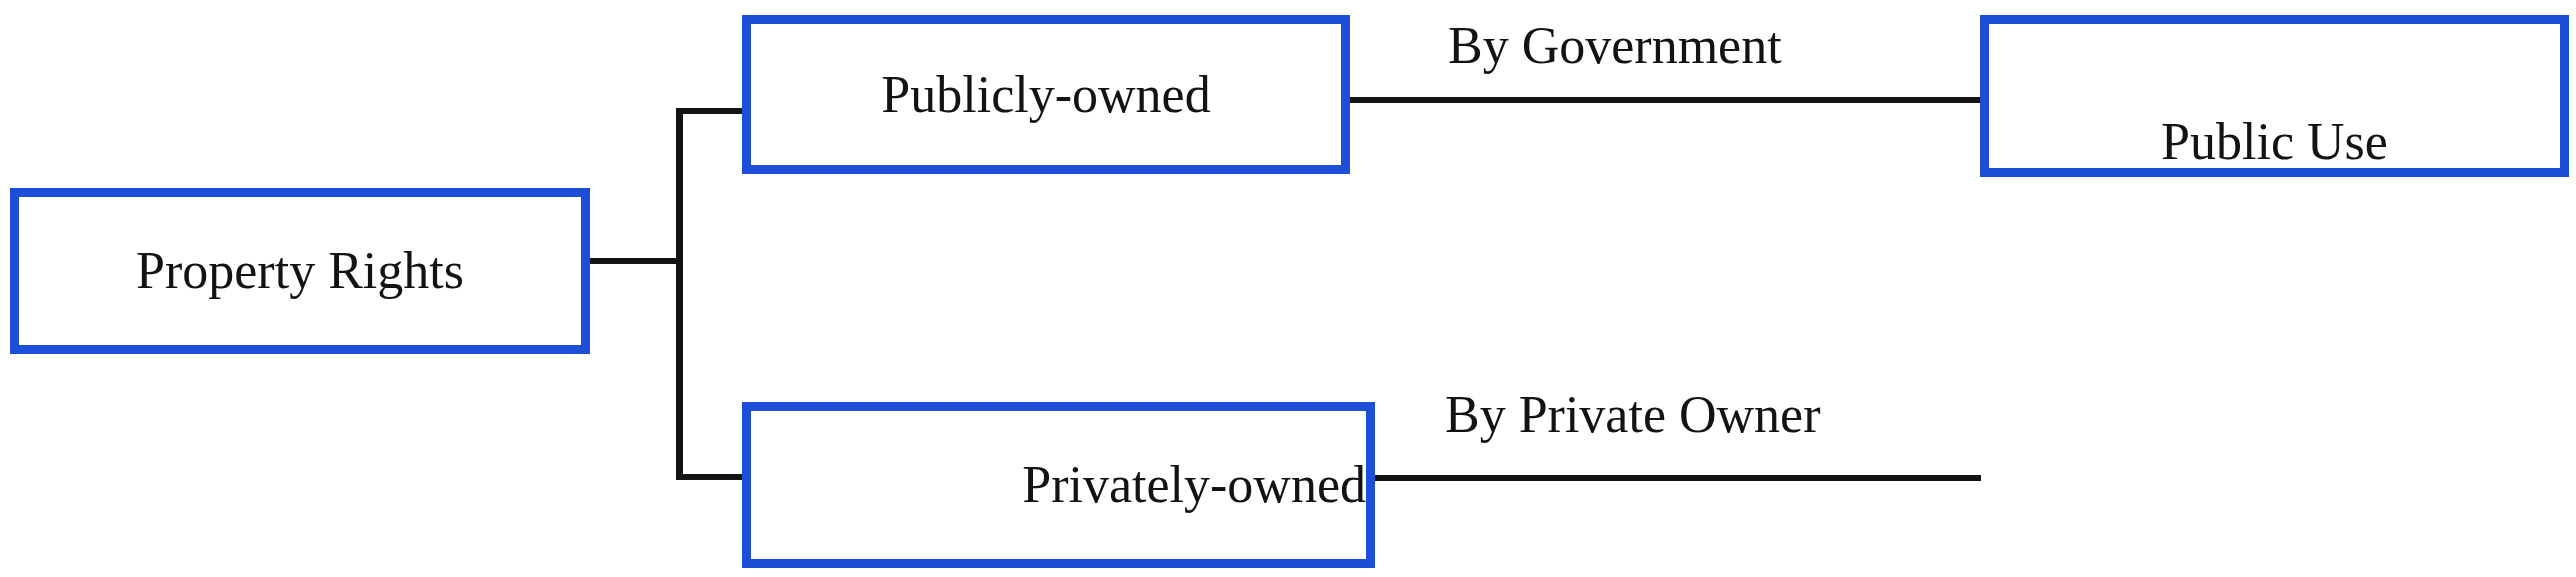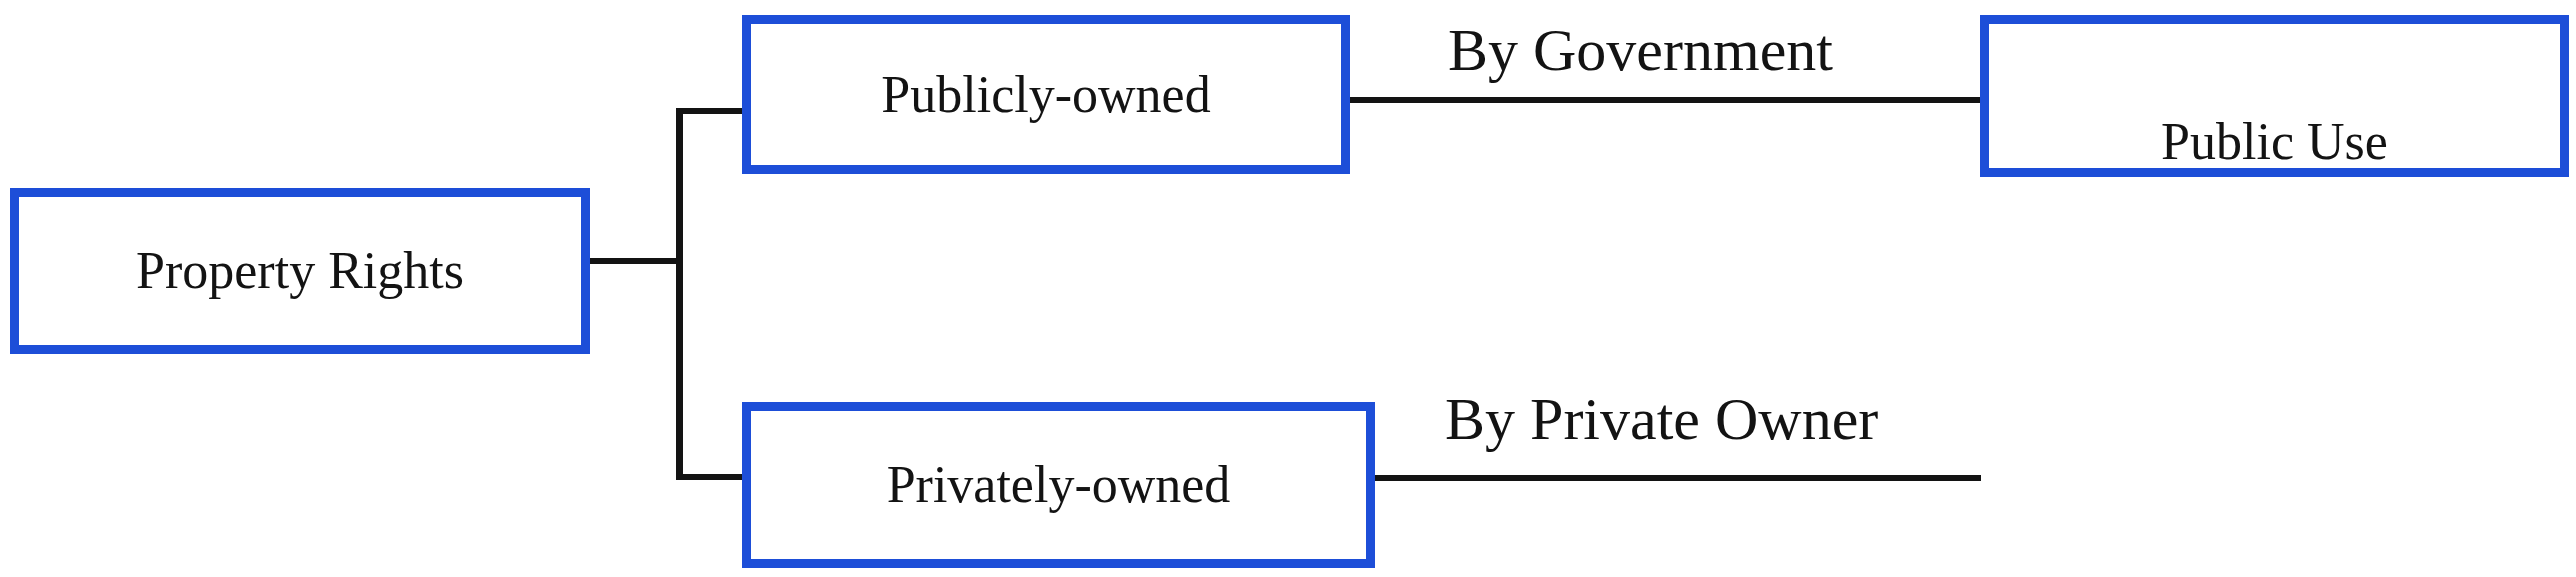--- a/index.html
+++ b/index.html
@@ -26,29 +26,29 @@
     font-size: 52px;
     line-height: 1;
     white-space: nowrap;
   }
   .edge-line {
     position: absolute;
     background: #131313;
   }
   .edge-label {
     position: absolute;
-    font-size: 60px;
+    font-size: 52px;
     line-height: 1;
     white-space: nowrap;
   }
   
   #node-property-rights { left: 10px;   top: 175px; width: 580px; height: 166px; margin-top: 13px; }
   #node-publicly-owned  { left: 742px;  top: 15px;  width: 608px; height: 159px; }
   #node-public-use      { left: 1980px; top: 15px;  width: 589px; height: 162px; align-items: flex-end; }
-  #node-privately-owned { left: 742px;  top: 402px; width: 633px; height: 166px; }
+  #node-privately-owned { left: 742px;  top: 402px; width: 633px; height: 166px; justify-content: flex-end; }
   #node-personal-use    { left: 1980px; top: 389px; width: 589px; height: 170px; }
   
   #edge-root-stub    { left: 590px;  top: 258px; width: 92px; height: 5.8px; }
   #edge-branch-vert  { left: 676px;  top: 108px; width: 6.6px;   height: 372px; }
   #edge-top-stub     { left: 676px;  top: 108px; width: 70px;  height: 5.8px; }
   #edge-bottom-stub  { left: 676px;  top: 474px; width: 73px;  height: 5.8px; }
   #edge-government   { left: 1350px; top: 97px; width: 630px; height: 5.8px; }
   #edge-private      { left: 1375px; top: 475px; width: 606px; height: 5.8px; }
   
   #edge-label-government { left: 1448px; top: 20px; }

